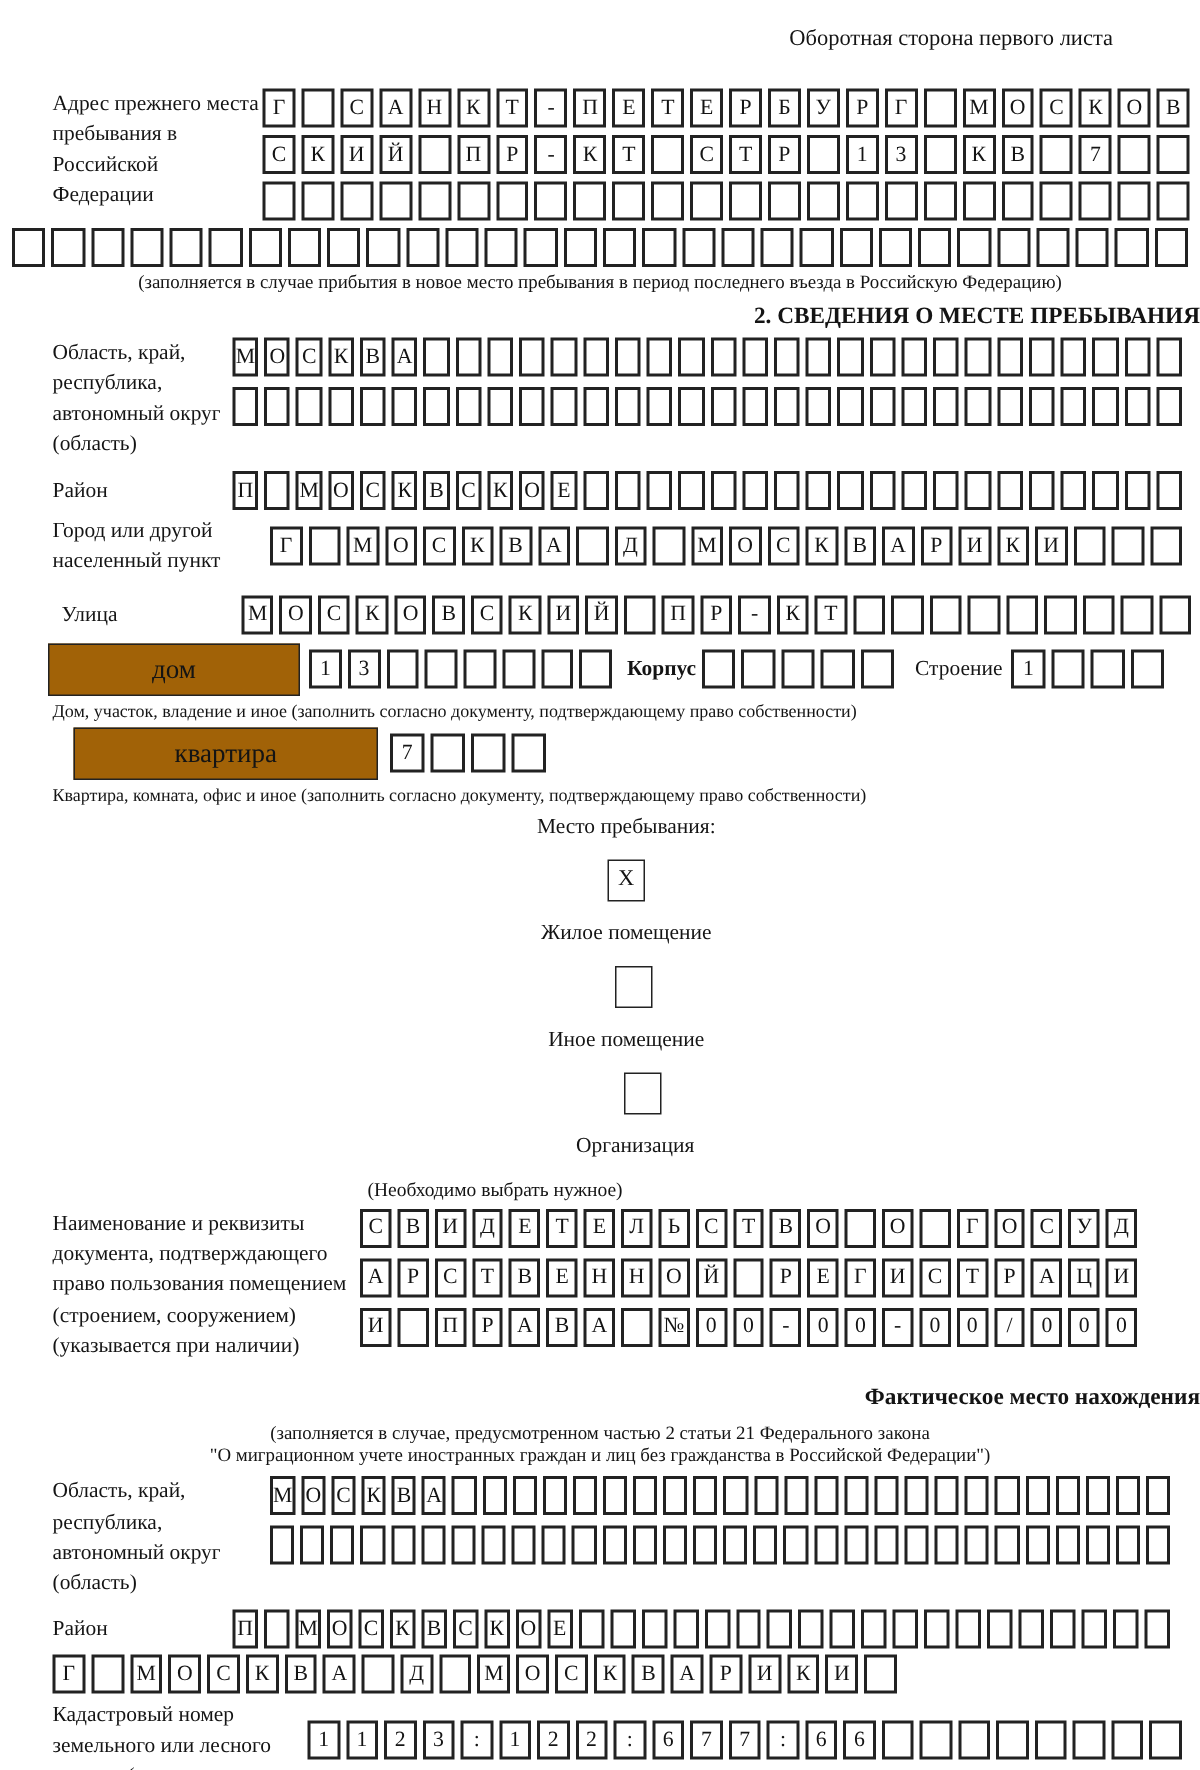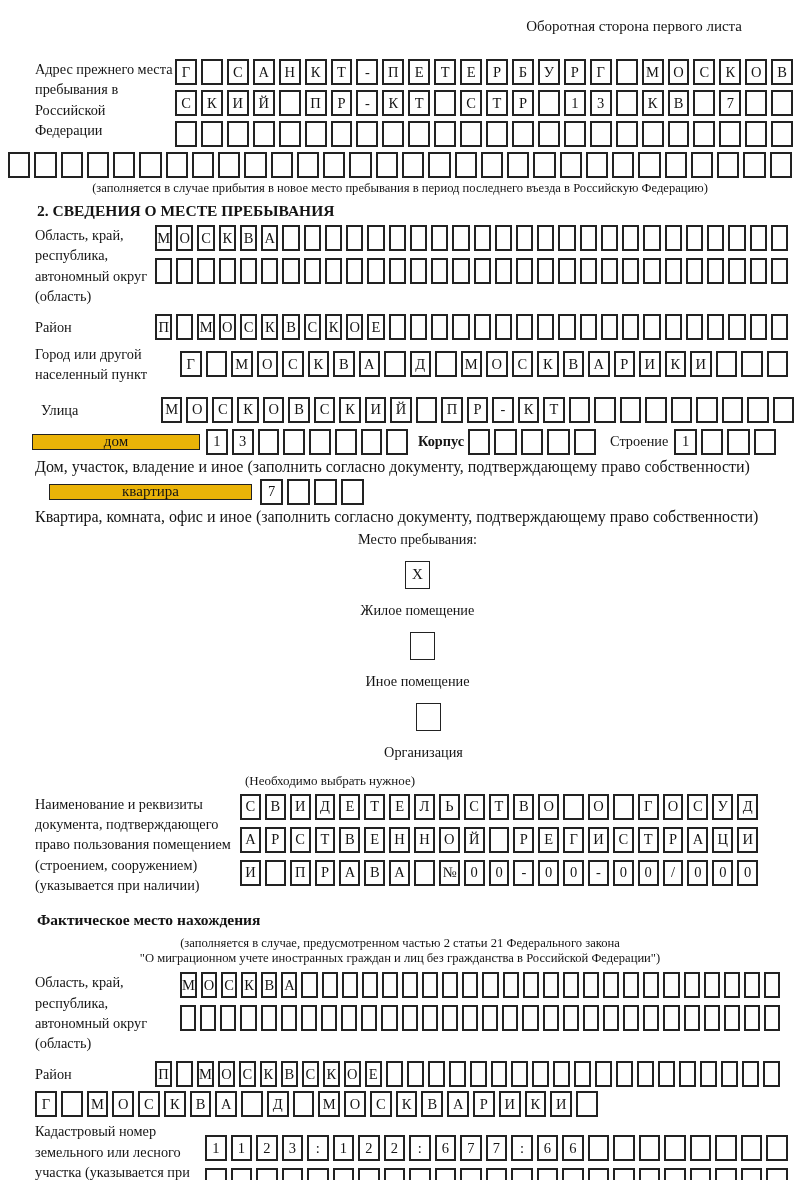--- a/index.html
+++ b/index.html
@@ -7,23 +7,23 @@
   .page{position:relative;width:800px;height:1180px;overflow:hidden;background:#fff;}
   .corner{text-align:right;padding:18px 58px 0 0;font-size:15px;}
   .flexrow{display:flex;}
   .acenter{align-items:center;}
   .astart{align-items:flex-start;}
   .lbl{font-size:14.3px;line-height:1.42;flex-shrink:0;}
   .gridcol{display:flex;flex-direction:column;}
   .cells{display:flex;gap:4px;}
   .cell{flex:1;height:26px;border:2px solid #222;box-sizing:border-box;display:flex;align-items:center;justify-content:center;font-size:14.5px;background:#fff;}
   .caption{font-size:12.6px;text-align:center;}
-  .caption-left{font-size:16px;text-align:left;margin-left:35px;}
-  .h{font-weight:bold;text-align:left;font-size:15.5px;padding-left:37px;}
-  .bigbox{border:1.6px solid #222;box-sizing:border-box;height:16px;display:flex;align-items:center;justify-content:center;font-size:15px;flex-shrink:0;background:#eab308;}
+  .caption-left{font-size:12px;text-align:left;margin-left:35px;}
+  .h{font-weight:bold;text-align:right;font-size:15.5px;padding-left:37px;}
+  .bigbox{border:1.6px solid #222;box-sizing:border-box;height:35px;display:flex;align-items:center;justify-content:center;font-size:18px;flex-shrink:0;background:#a16207;}
   .chk{width:25px;height:28px;border:1.6px solid #222;box-sizing:border-box;display:flex;align-items:center;justify-content:center;font-size:15px;flex-shrink:0;background:#fff;}
   .seglbl{font-size:14.3px;white-space:nowrap;}
   .stamp{border:2px solid #222;box-sizing:border-box;background:#fff;}
 </style>
 </head>
 <body>
 
 <div class="page">
 
   <div class="corner">Оборотная сторона первого листа</div>

